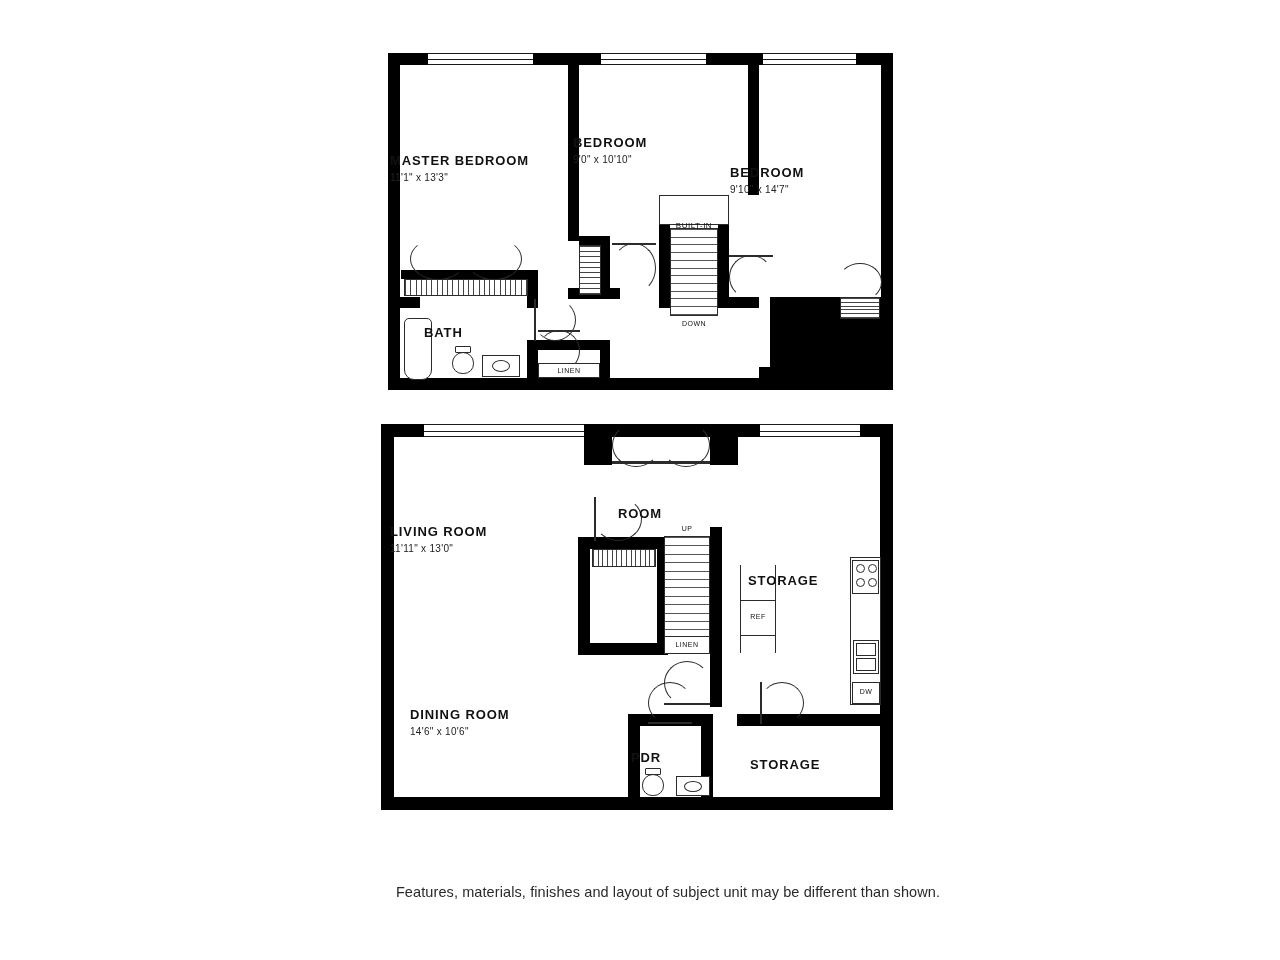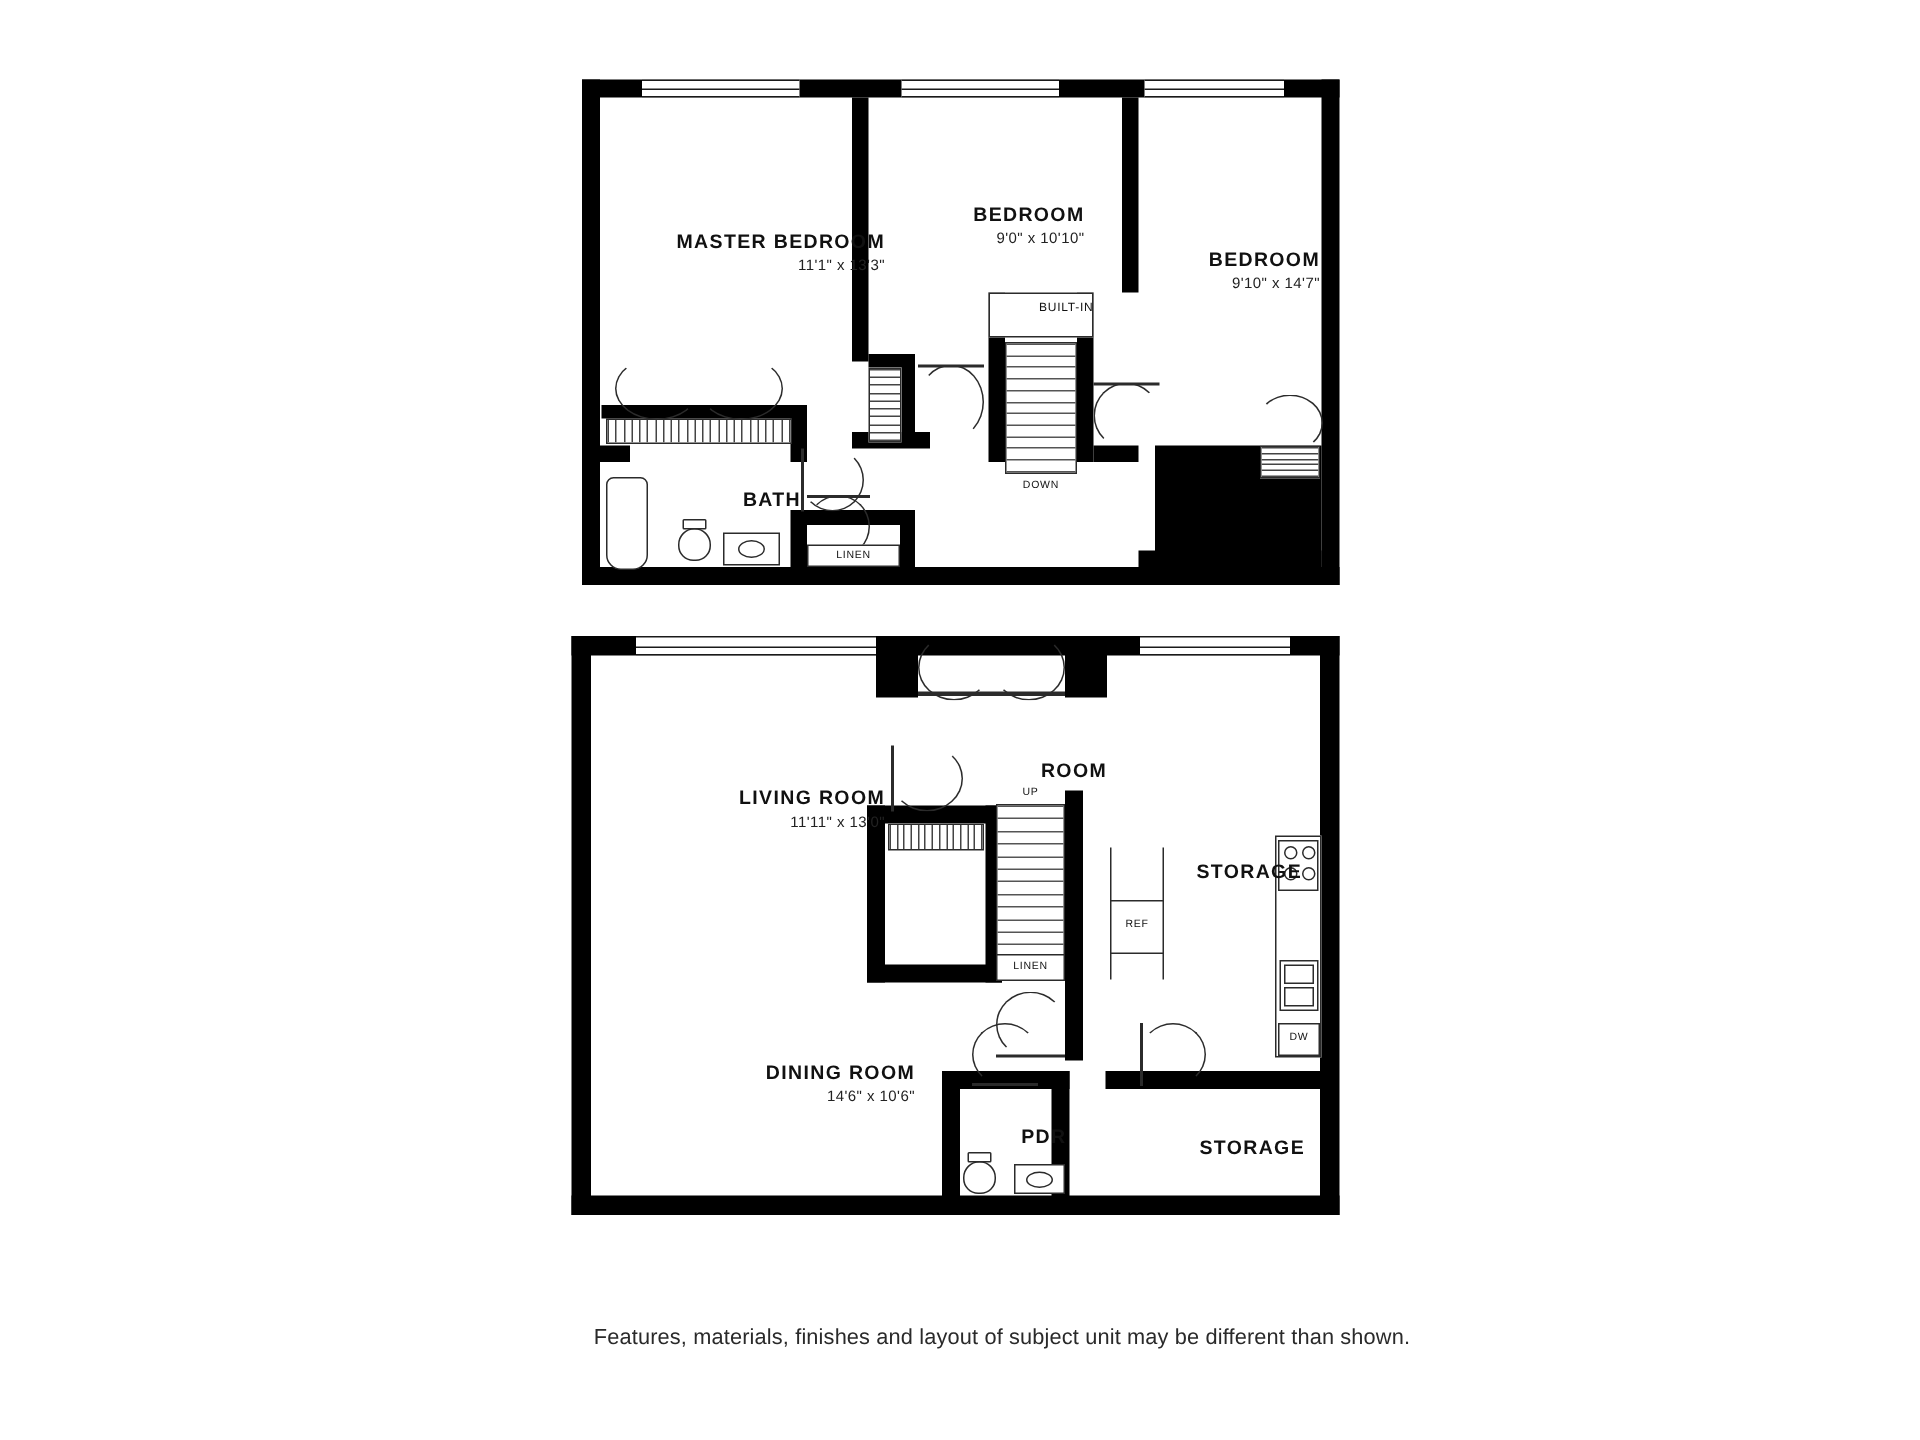--- a/index.html
+++ b/index.html
@@ -30,21 +30,21 @@
     background: #2b2b2b;
   }
   .outline {
     position: absolute;
     border: 1px solid #2b2b2b;
     background: #ffffff;
     box-sizing: border-box;
   }
   .label {
     position: absolute;
-    text-align: right;
+    text-align: left;
     line-height: 1.25;
     white-space: nowrap;
     letter-spacing: 0.6px;
   }
   .room-name {
     font-size: 13px;
     font-weight: 700;
     letter-spacing: 0.9px;
     color: #111;
   }
@@ -253,21 +253,21 @@
       <div class="bar" style="width:100%; height:1px;"></div>
       <div class="bar" style="width:100%; height:1px;"></div>
       <div class="bar" style="width:100%; height:1px;"></div>
       <div class="bar" style="width:100%; height:1px;"></div>
       <div class="bar" style="width:100%; height:1px;"></div>
     </div>
     <div class="swing q-tr" style="left:612px; top:243px; width:44px; height:50px;"></div>
     <div class="thin" style="left:612px; top:243px; width:44px; height:2px;"></div>
 
     <div class="outline" style="left:659px; top:195px; width:70px; height:30px;"></div>
-    <div class="tiny-label" style="left:659px; top:200px; width:70px; font-size:8px;text-align:right;">BUILT-IN</div>
+    <div class="tiny-label" style="left:659px; top:221px; width:70px; font-size:8px;">BUILT-IN</div>
 
     <div class="stairs" style="left:670px; top:228px; width:48px; height:88px;">
       <div class="tread"></div>
         <div class="tread"></div>
         <div class="tread"></div>
         <div class="tread"></div>
       <div class="tread"></div>
         <div class="tread"></div>
         <div class="tread"></div>
         <div class="tread"></div>
@@ -311,21 +311,21 @@
     <div class="label" style="left:573px; top:135px; width:150px;">
       <div class="room-name">BEDROOM</div>
       <div class="room-dims">9'0" x 10'10"</div>
     </div>
 
     <div class="label" style="left:730px; top:165px; width:150px;">
       <div class="room-name">BEDROOM</div>
       <div class="room-dims">9'10" x 14'7"</div>
     </div>
 
-    <div class="label" style="left:440px; top:325px; width:94px;">
+    <div class="label" style="left:424px; top:325px; width:94px;">
       <div class="room-name">BATH</div>
     </div>
   </div>
 
   <div>
 
     <div class="wall" style="left:381px; top:424px; width:512px; height:13px;"></div>
     <div class="wall" style="left:381px; top:424px; width:13px; height:386px;"></div>
     <div class="wall" style="left:880px; top:424px; width:13px; height:386px;"></div>
     <div class="wall" style="left:381px; top:797px; width:512px; height:13px;"></div>

